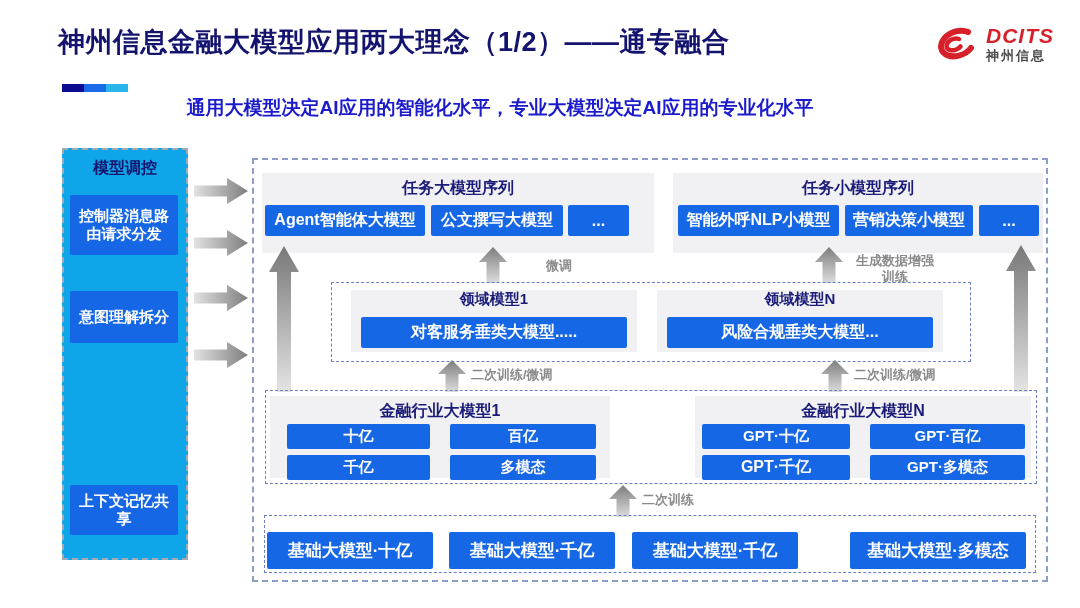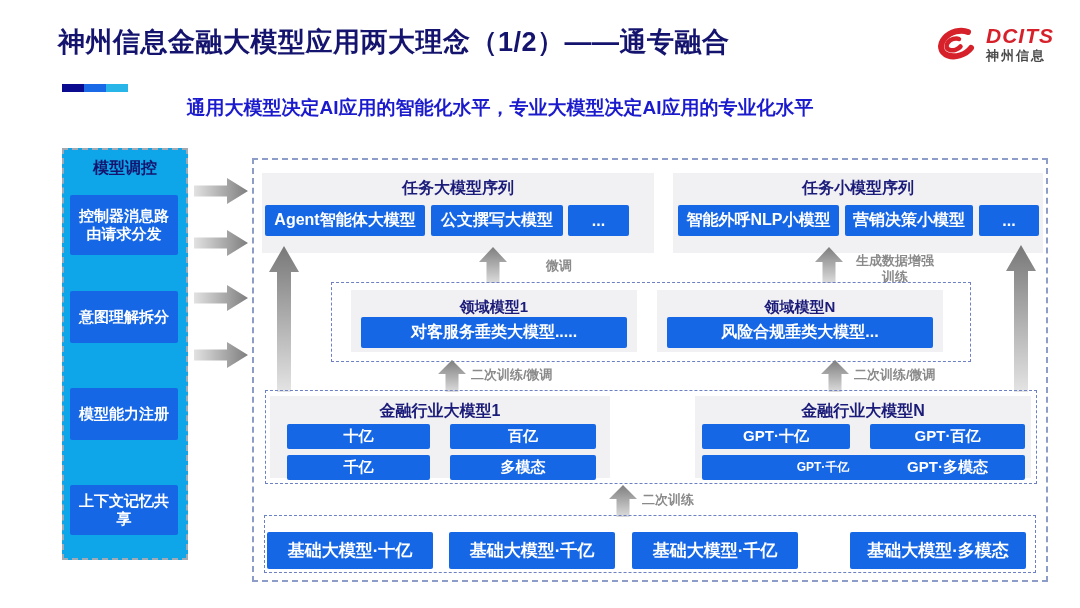--- a/index.html
+++ b/index.html
@@ -25,21 +25,21 @@
   
   .main{left:252px;top:158px;width:796px;height:424px;border:2px dashed #8e9cc8;box-sizing:border-box;}
   .group{position:absolute;background:#f1f1f3;}
   .group-h{width:100%;text-align:center;font-size:16px;font-weight:bold;color:#1b1b7a;padding-top:5px;}
   .blue-btn{position:absolute;background:#1667e6;color:#fff;font-weight:bold;border-radius:2px;
     display:flex;align-items:center;justify-content:center;text-align:center;font-size:16px;white-space:nowrap;}
   .dash-box{position:absolute;border:1px dashed #6d80c4;box-sizing:border-box;}
   .arrow-label{position:absolute;font-size:13px;font-weight:bold;color:#8a8a8a;white-space:nowrap;}
   .arrow-label.center{text-align:center;white-space:normal;line-height:1.2;}
   .domain-group{position:absolute;background:#f1f1f3;}
-  .domain-group .group-h{padding-top:8px;font-size:15px;}
+  .domain-group .group-h{padding-top:0;font-size:15px;}
 </style>
 </head>
 <body>
 
 <svg width="0" height="0" style="position:absolute">
   <defs>
     <linearGradient id="gradUp" x1="0" y1="0" x2="0" y2="1">
       <stop offset="0%" stop-color="#7e7e7e"></stop>
         <stop offset="100%" stop-color="#dcdcdc"></stop>
     </linearGradient>
@@ -71,21 +71,20 @@
     <span class="logo-brand">DCITS</span>
     <span class="logo-cn">神州信息</span>
   </div>
 </div>
 <div class="abs subtitle">通用大模型决定AI应用的智能化水平，专业大模型决定AI应用的专业化水平</div>
 
 <div class="abs sidebar">
   <div class="sidebar-title">模型调控</div>
   <div class="side-btn" style="top:45px;height:60px;">控制器消息路由请求分发</div>
   <div class="side-btn" style="top:141px;height:52px;">意图理解拆分</div>
-  <div class="side-btn" style="top:238px;height:52px;">模型能力注册</div>
   <div class="side-btn" style="top:335px;height:50px;">上下文记忆共享</div>
 </div>
 
 <svg class="abs" style="left:194px;top:178px" width="54" height="26">
     <polygon points="0,7.5 33,7.5 33,0 54,13 33,26 33,18.5 0,18.5" fill="url(#gradRight)"></polygon>
   </svg>
 <svg class="abs" style="left:194px;top:230px" width="54" height="26">
     <polygon points="0,7.5 33,7.5 33,0 54,13 33,26 33,18.5 0,18.5" fill="url(#gradRight)"></polygon>
   </svg>
 <svg class="abs" style="left:194px;top:285px" width="54" height="26">
@@ -157,21 +156,21 @@
   <div class="blue-btn" style="left:33px;top:264px;width:143px;height:25px;font-size:15px;">十亿</div>
   <div class="blue-btn" style="left:196px;top:264px;width:146px;height:25px;font-size:15px;">百亿</div>
   <div class="blue-btn" style="left:33px;top:295px;width:143px;height:25px;font-size:15px;">千亿</div>
   <div class="blue-btn" style="left:196px;top:295px;width:146px;height:25px;font-size:15px;">多模态</div>
 
   <div class="group" style="left:441px;top:236px;width:336px;height:82px;">
     <div class="group-h">金融行业大模型N</div>
   </div>
   <div class="blue-btn" style="left:616px;top:264px;width:155px;height:25px;font-size:15px;">GPT·百亿</div>
   <div class="blue-btn" style="left:448px;top:264px;width:148px;height:25px;font-size:15px;">GPT·十亿</div>
-  <div class="blue-btn" style="left:448px;top:295px;width:148px;height:25px;font-size:12px;padding-left:47px;">GPT·千亿</div>
+  <div class="blue-btn" style="left:448px;top:295px;width:148px;height:25px;font-size:16px;">GPT·千亿</div>
   <div class="blue-btn" style="left:616px;top:295px;width:155px;height:25px;font-size:15px;">GPT·多模态</div>
 
   <svg class="abs" style="left:355px;top:325px" width="28" height="32">
       <polygon points="14,0 28,14 20.5,14 20.5,32 7.5,32 7.5,14 0,14" fill="url(#gradUp)"></polygon>
     </svg>
   <div class="arrow-label" style="left:388px;top:331px;">二次训练</div>
 
   <div class="dash-box" style="left:10px;top:355px;width:772px;height:58px;"></div>
   <div class="blue-btn" style="left:13px;top:372px;width:166px;height:37px;font-size:17px;">基础大模型·十亿</div>
   <div class="blue-btn" style="left:195px;top:372px;width:166px;height:37px;font-size:17px;">基础大模型·千亿</div>

